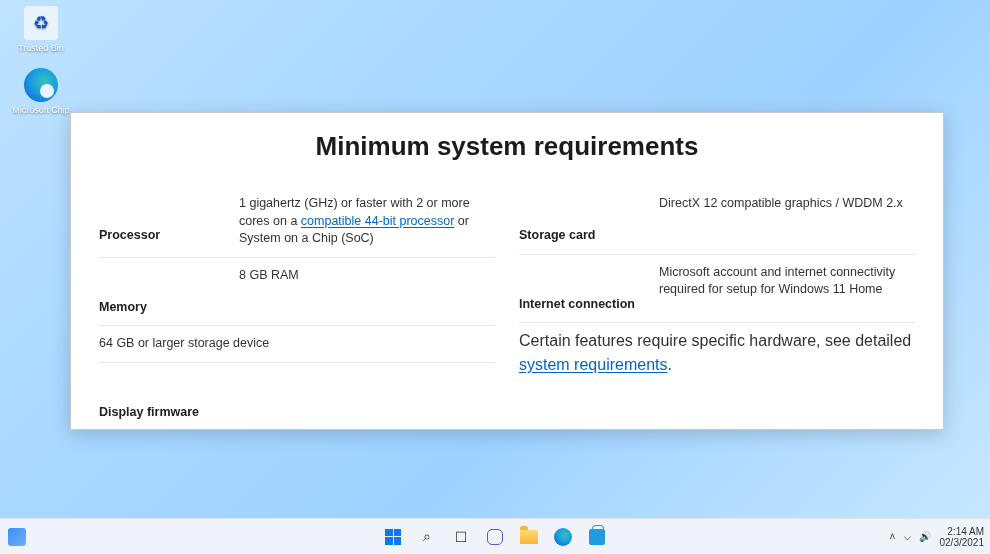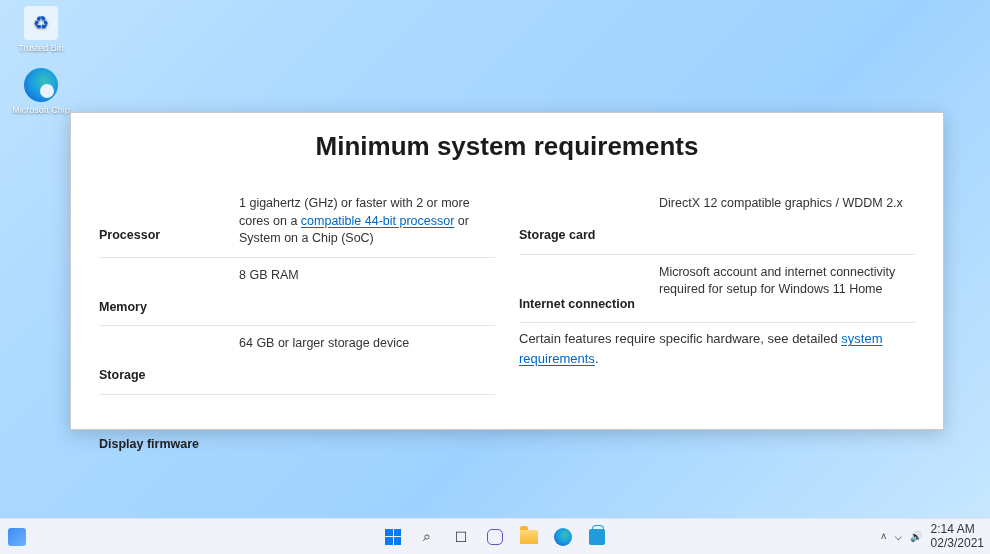--- a/index.html
+++ b/index.html
@@ -28,40 +28,40 @@
     padding:18px 28px 12px;
   }
   .panel h1 { text-align:center; font-weight:600; font-size:26px; color:#1b1b1b; margin-bottom:24px; }
   .cols { display:flex; gap:24px; font-size:12.5px; color:#333; }
   .col { flex:1; }
   .row { display:flex; padding:9px 0; border-bottom:1px solid #e5e5e5; line-height:1.4; }
   .row:last-child { border-bottom:none; }
   .row .label { flex:0 0 140px; font-weight:600; color:#222;margin-top:32px; }
   .row .val { flex:1; }
   .link { color:#0067c0; text-decoration:underline; text-underline-offset:2px; cursor:pointer; }
-  .footnote { font-size:13px; padding:6px 0 0; color:#333; line-height:1.5; }
+  .footnote { font-size:16px; padding:6px 0 0; color:#333; line-height:1.5; }
 
   .taskbar {
     position:absolute; left:0; bottom:0; width:100%; height:36px;
     background:#f0f4fa; border-top:1px solid #dfe3ea;
     display:flex; align-items:center; justify-content:center;
   }
   .tb-center { display:flex; gap:6px; align-items:center; }
   .tb-btn { width:28px; height:28px; border-radius:4px; display:flex; align-items:center; justify-content:center; font-size:14px; color:#333; cursor:pointer; }
   .tb-start .tiles { width:16px; height:16px; display:grid; grid-template-columns:1fr 1fr; grid-template-rows:1fr 1fr; gap:1px; }
   .tb-start .tiles div { background:#0b79f2; }
   .tb-explorer{ background:linear-gradient(#ffd877,#f7b733); width:18px;height:14px;border-radius:2px 2px 0 0; position:relative;}
   .tb-explorer::before{content:"";position:absolute;top:-4px;left:0;width:8px;height:4px;background:#f7b733;border-radius:2px 2px 0 0;}
   .tb-edge{width:18px;height:18px;border-radius:50%;background:radial-gradient(circle at 60% 40%,#35c1b5 0%,#1b9de2 45%,#0b57d0 100%);}
   .tb-store{width:16px;height:16px;background:#1f9bde;position:relative;border-radius:2px;}
   .tb-store::before{content:"";position:absolute;top:-4px;left:3px;width:10px;height:5px;border:1.5px solid #1f9bde;border-bottom:none;border-radius:4px 4px 0 0;}
   .tb-chat{width:16px;height:16px;border:1.5px solid #5558c9;border-radius:5px;}
   .tb-right { position:absolute; right:6px; top:0; height:100%; display:flex; align-items:center; gap:8px; font-size:10px; color:#333; }
   .tb-right .caret{font-size:10px;}
-  .tb-time { line-height:1.1; font-size:12px; }
+  .tb-time { text-align:right; line-height:1.1; font-size:10px; }
   .tb-widgets { position:absolute; left:8px; top:0; height:100%; display:flex; align-items:center; }
   .tb-widgets .w { width:18px;height:18px;border-radius:3px;background:linear-gradient(135deg,#3a8cf2,#6fb2ff);}
 </style>
 </head>
 <body>
 
 <div class="desktop">
 
   <div class="swirl">
     <div class="arc a1"></div>
@@ -91,21 +91,20 @@
             <span>1 gigahertz (GHz) or faster with 2 or more cores on a </span><span class="link">compatible 44-bit processor</span><span> or System on a Chip (SoC)</span>
           </div>
         </div>
 
         <div class="row">
           <div class="label">Memory</div>
           <div class="val">8 GB RAM</div>
         </div>
 
         <div class="row">
-          <div class="label">Storage</div>
           <div class="val">64 GB or larger storage device</div>
         </div>
 
         <div class="row">
           <div class="label">Display firmware</div>
         </div>
 
 
       </div>
 

